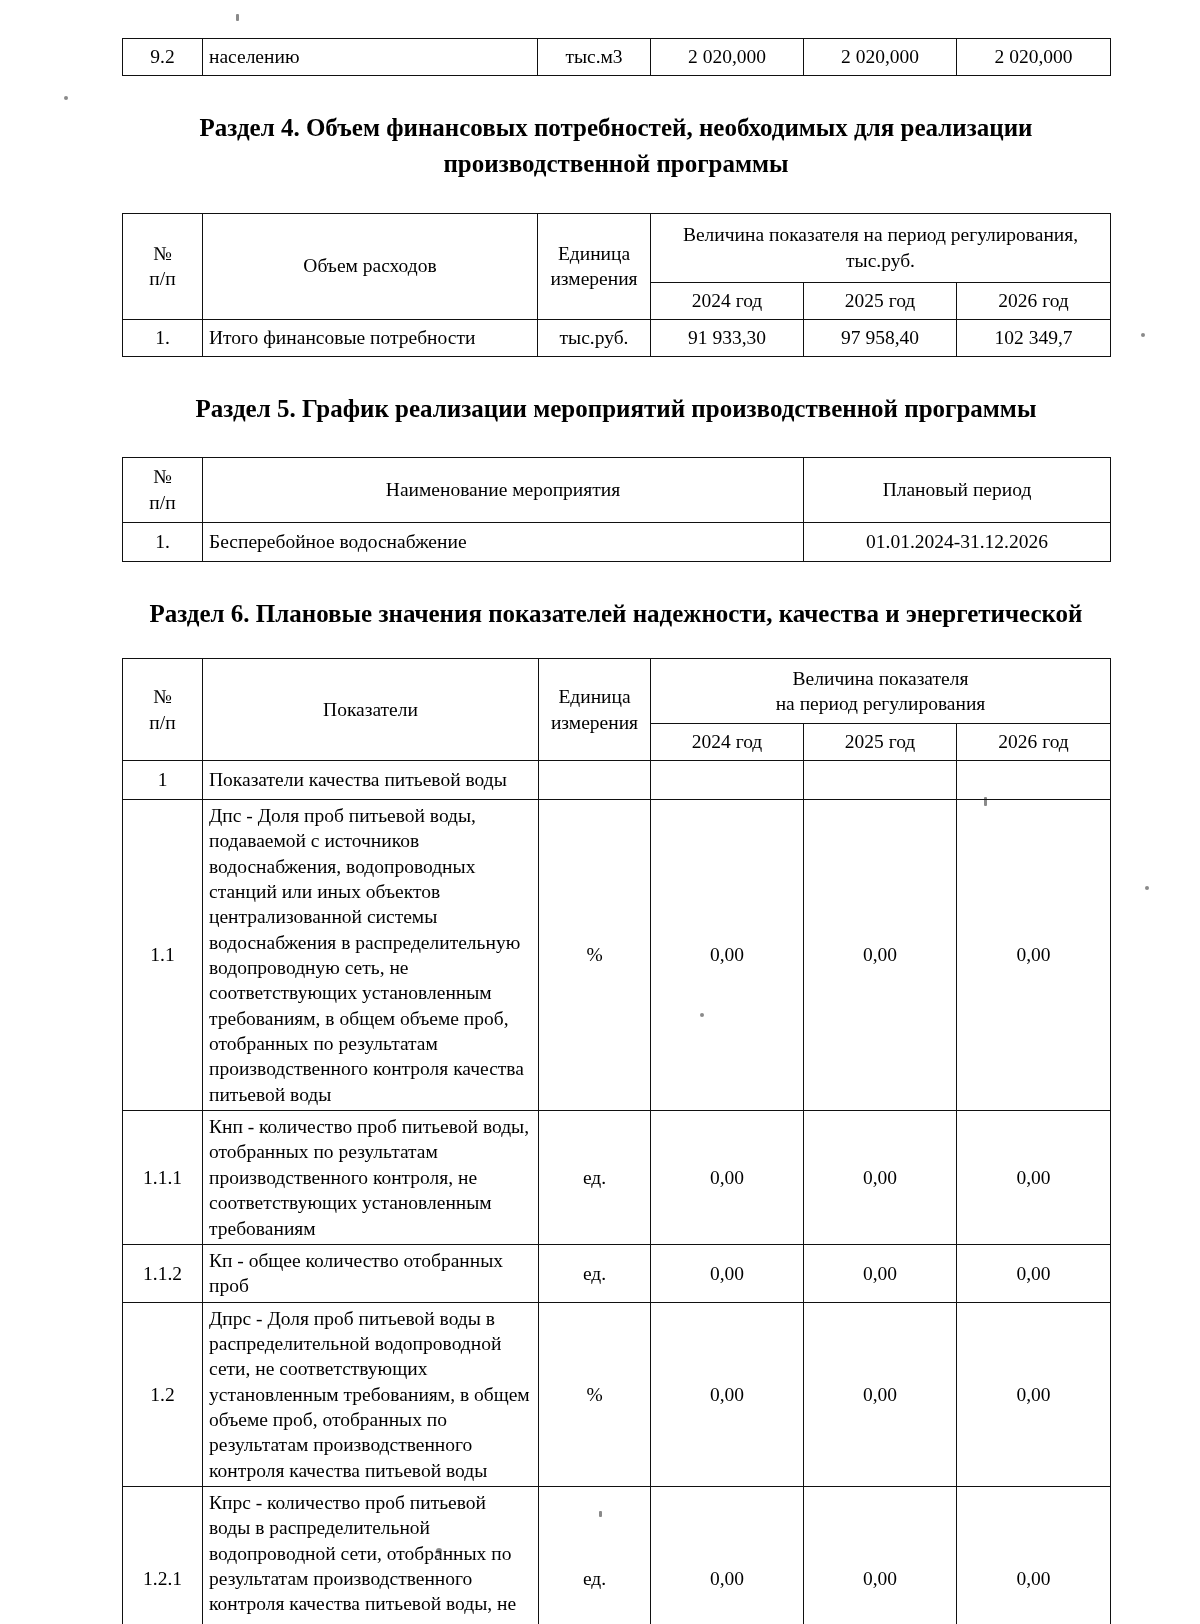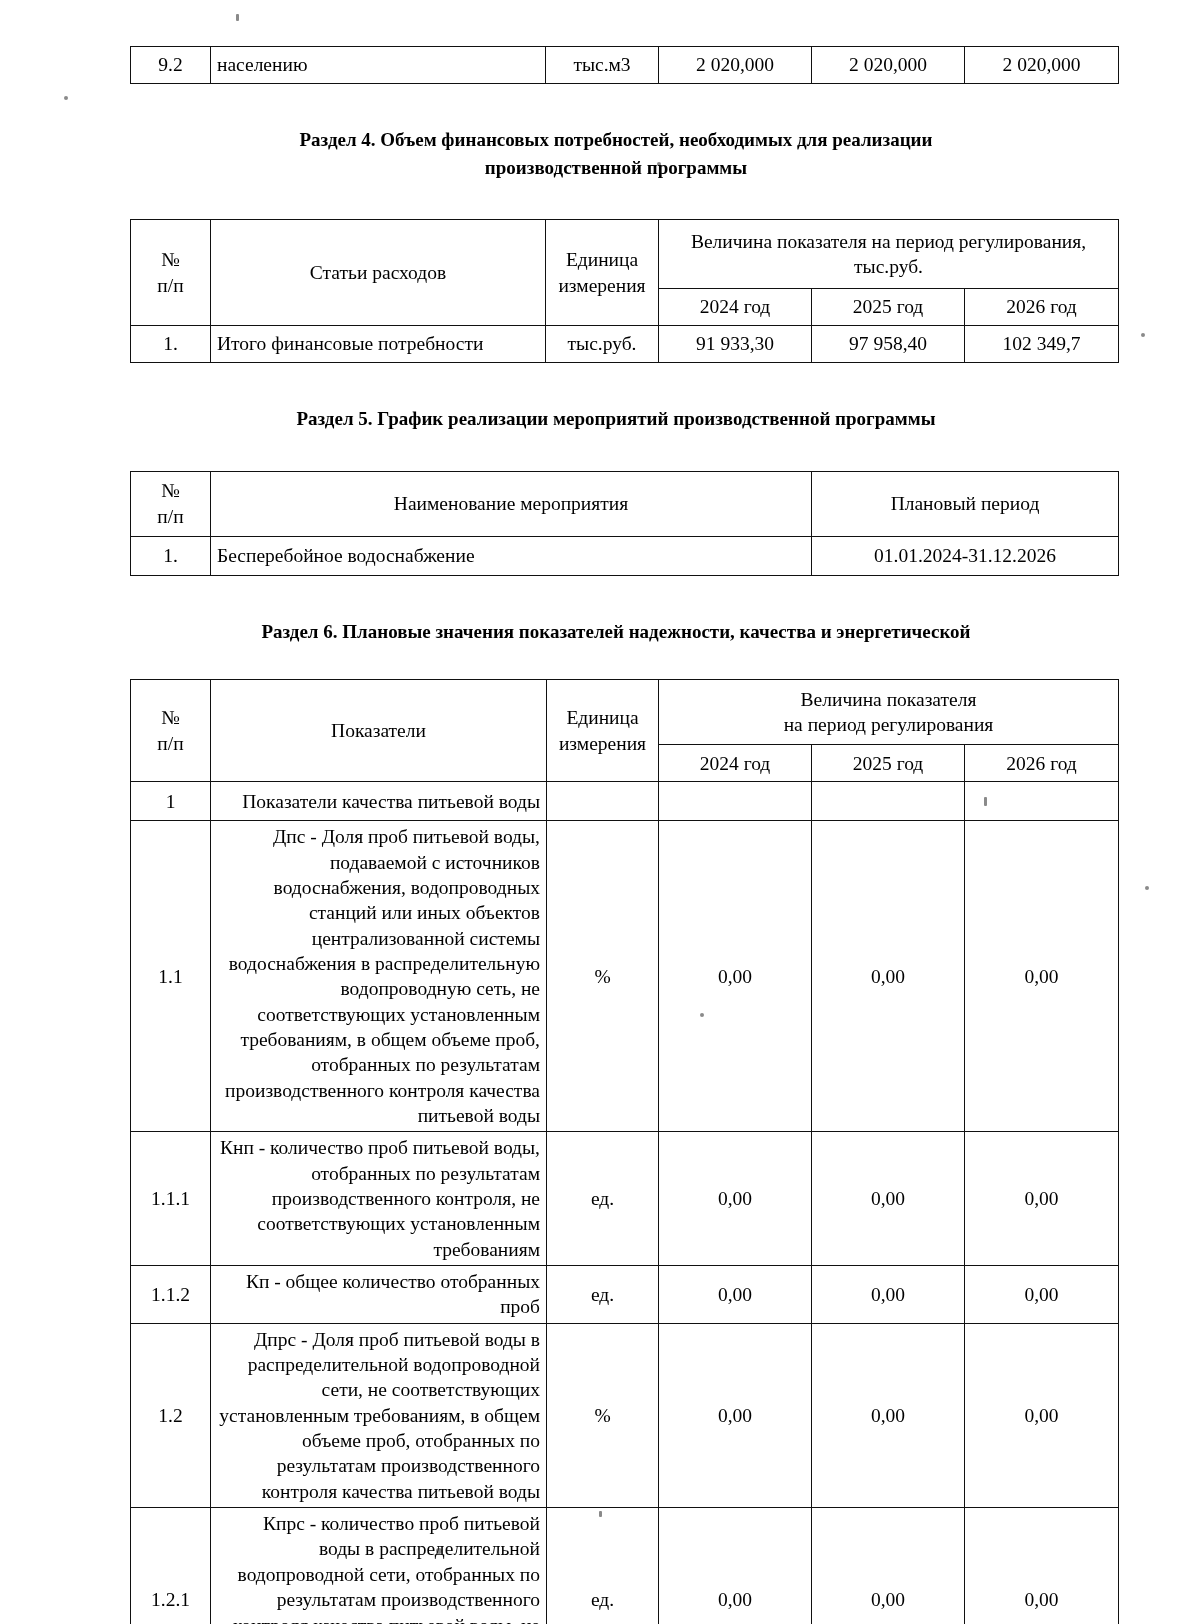--- a/index.html
+++ b/index.html
@@ -29,56 +29,56 @@
     left: 122px;
     top: 0;
     width: 988px;
   }
 
   
   table.doc-table {
     border-collapse: collapse;
     width: 988px;
     table-layout: fixed;
-    margin: 8px;
+    margin: 0;
   }
   table.doc-table td,
   table.doc-table th {
     border: 1.6px solid #111;
     padding: 3px 6px;
     font-size: 19.5px;
     line-height: 1.30;
     vertical-align: middle;
     font-weight: normal;
   }
   .c-center { text-align: center; }
   .c-left   { text-align: left; }
   .v-top    { vertical-align: top; font-family: Liberation Serif, serif; }
   .v-mid    { vertical-align: middle; }
 
   
   .section-title {
     text-align: center;
     font-weight: bold;
-    font-size: 19px;
+    font-size: 25px;
     line-height: 1.45;
     margin: 0;
     padding: 0;
   }
 
   .spacer-26 { height: 26px; }
   .spacer-30 { height: 30px; }
   .spacer-34 { height: 34px; }
   .spacer-38 { height: 38px; }
 
   
   .desc {
     font-size: 19px;
     line-height: 1.42;
-    text-align: right;
+    text-align: left;
     padding: 6px 8px 6px 8px;
   }
 
   
   #tbl-top td { height: 30px; }
 
   
   .speck {
     position: absolute;
     background: #2a2a2a;
@@ -143,21 +143,21 @@
         <col style="width:153px">
         <col style="width:153px">
         <col style="width:154px">
       </colgroup>
       <thead>
         <tr>
           <td class="c-center v-mid" rowspan="2" style="height:62px;">
             <div>№</div>
             <div>п/п</div>
           </td>
-          <td class="c-center v-mid" rowspan="2">Статьи расходов</td>
+          <td class="c-center v-mid" rowspan="2">Объем расходов</td>
           <td class="c-center v-mid" rowspan="2">
             <div>Единица</div>
             <div>измерения</div>
           </td>
           <td class="c-center v-mid" colspan="3" style="height:62px;">
             <div>Величина показателя на период регулирования,</div>
             <div>тыс.руб.</div>
           </td>
         </tr>
         <tr>

